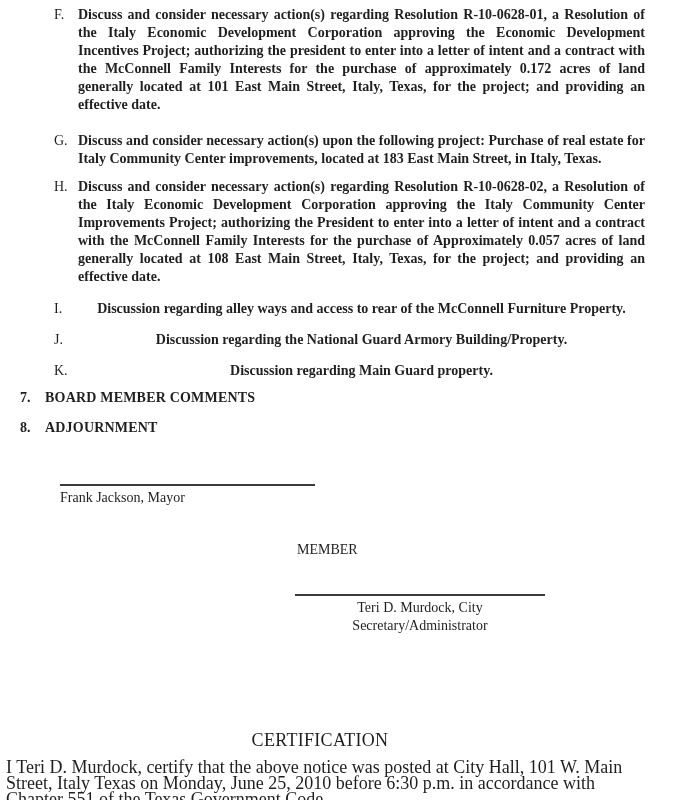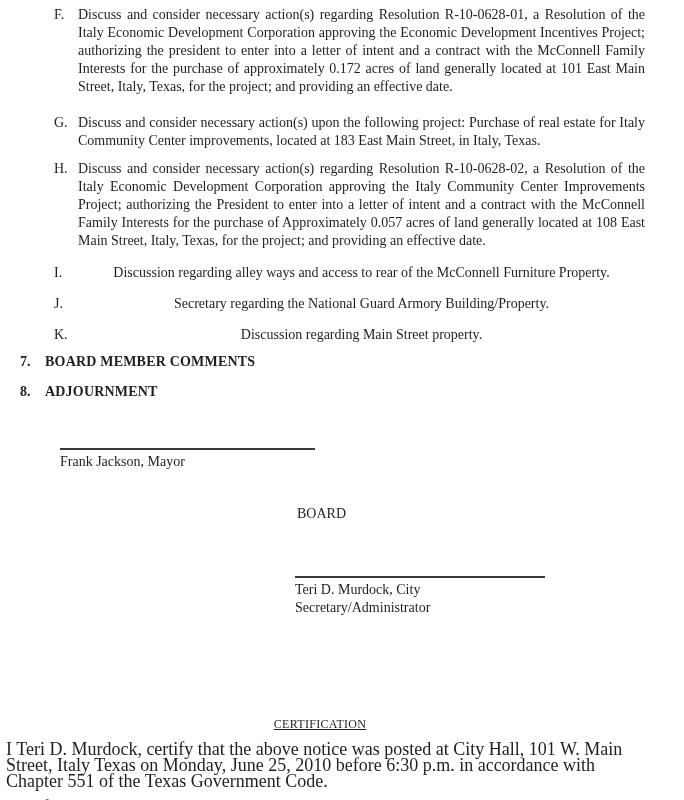--- a/index.html
+++ b/index.html
@@ -15,21 +15,21 @@
   
   .agenda { padding-top: 6px; }
   .agenda-item {
     display: flex;
     margin-left: 54px;
     margin-right: 39px;
     font-size: 14px;
     line-height: 18px;
   }
   .agenda-item .letter { flex: none; width: 24px; }
-  .agenda-item .text  { flex: 1; text-align: justify; }
+  .agenda-item .text  { flex: 1; text-align: justify; font-weight: bold; }
   .agenda-item.single .text { text-align: center; }
   .mt-g { margin-top: 18px; }
   .mt-h { margin-top: 10px; }
   .mt-i { margin-top: 14px; }
   .mt-j { margin-top: 13px; }
   .mt-k { margin-top: 13px; }
 
   
   .section {
     display: flex;
@@ -44,31 +44,30 @@
   .sec8 { margin-top: 12px; }
   .section-body {
     margin-left: 53px;
     margin-top: 16px;
     font-size: 14px;
     line-height: 18px;
   }
 
   
   .sig1 { margin-left: 60px; margin-top: 47px; width: 255px; }
-  .sig2 { margin-left: 295px; margin-top: 53px; width: 250px; }
+  .sig2 { margin-left: 295px; margin-top: 35px; width: 250px; text-align: center; }
   .sig-line { border-top: 2px solid #3a3a3a; height: 2px; }
   .sig-name { font-size: 14px; line-height: 18px; padding-top: 1px; }
   .attest { margin-left: 297px; margin-top: 34px; font-size: 14px; line-height: 18px; }
 
   
   .cert-head-wrap { width: 640px; margin-top: 97px; text-align: center; }
   .cert-head {
-    font-size: 12px;
+    font-size: 18px;
     line-height: 16px;
-    text-decoration: underline;
     letter-spacing: 0.3px;
   }
   .cert-body {
     margin: 9px 52px 0 6px;
     font-size: 18px;
     line-height: 16px;
     text-align: left;
   }
   .cert-body.second { margin-top: 10px; }
 </style>
@@ -94,47 +93,47 @@
       <div class="text">Discuss and consider necessary action(s) regarding Resolution R-10-0628-02, a Resolution of the Italy Economic Development Corporation approving the Italy Community Center Improvements Project; authorizing the President to enter into a letter of intent and a contract with the McConnell Family Interests for the purchase of Approximately 0.057 acres of land generally located at 108 East Main Street, Italy, Texas, for the project; and providing an effective date.</div>
     </div>
 
     <div class="agenda-item single mt-i">
       <span class="letter">I.</span>
       <div class="text">Discussion regarding alley ways and access to rear of the McConnell Furniture Property.</div>
     </div>
 
     <div class="agenda-item single mt-j">
       <span class="letter">J.</span>
-      <div class="text">Secretary regarding the National Guard Armory Building/Property.</div>
+      <div class="text">Discussion regarding the National Guard Armory Building/Property.</div>
     </div>
 
     <div class="agenda-item single mt-k">
       <span class="letter">K.</span>
-      <div class="text">Discussion regarding Main Street property.</div>
+      <div class="text">Discussion regarding Main Guard property.</div>
     </div>
 
   </div>
 
   <div class="section sec7">
     <span class="num">7.</span>
     <span class="title">BOARD MEMBER COMMENTS</span>
   </div>
 
 
   <div class="section sec8">
     <span class="num">8.</span>
     <span class="title">ADJOURNMENT</span>
   </div>
 
   <div class="sig1">
     <div class="sig-line"></div>
     <div class="sig-name">Frank Jackson, Mayor</div>
   </div>
 
-  <div class="attest">BOARD</div>
+  <div class="attest">MEMBER</div>
 
   <div class="sig2">
     <div class="sig-line"></div>
     <div class="sig-name">Teri D. Murdock, City Secretary/Administrator</div>
   </div>
 
   <div class="cert-head-wrap">
     <span class="cert-head">CERTIFICATION</span>
   </div>
 

